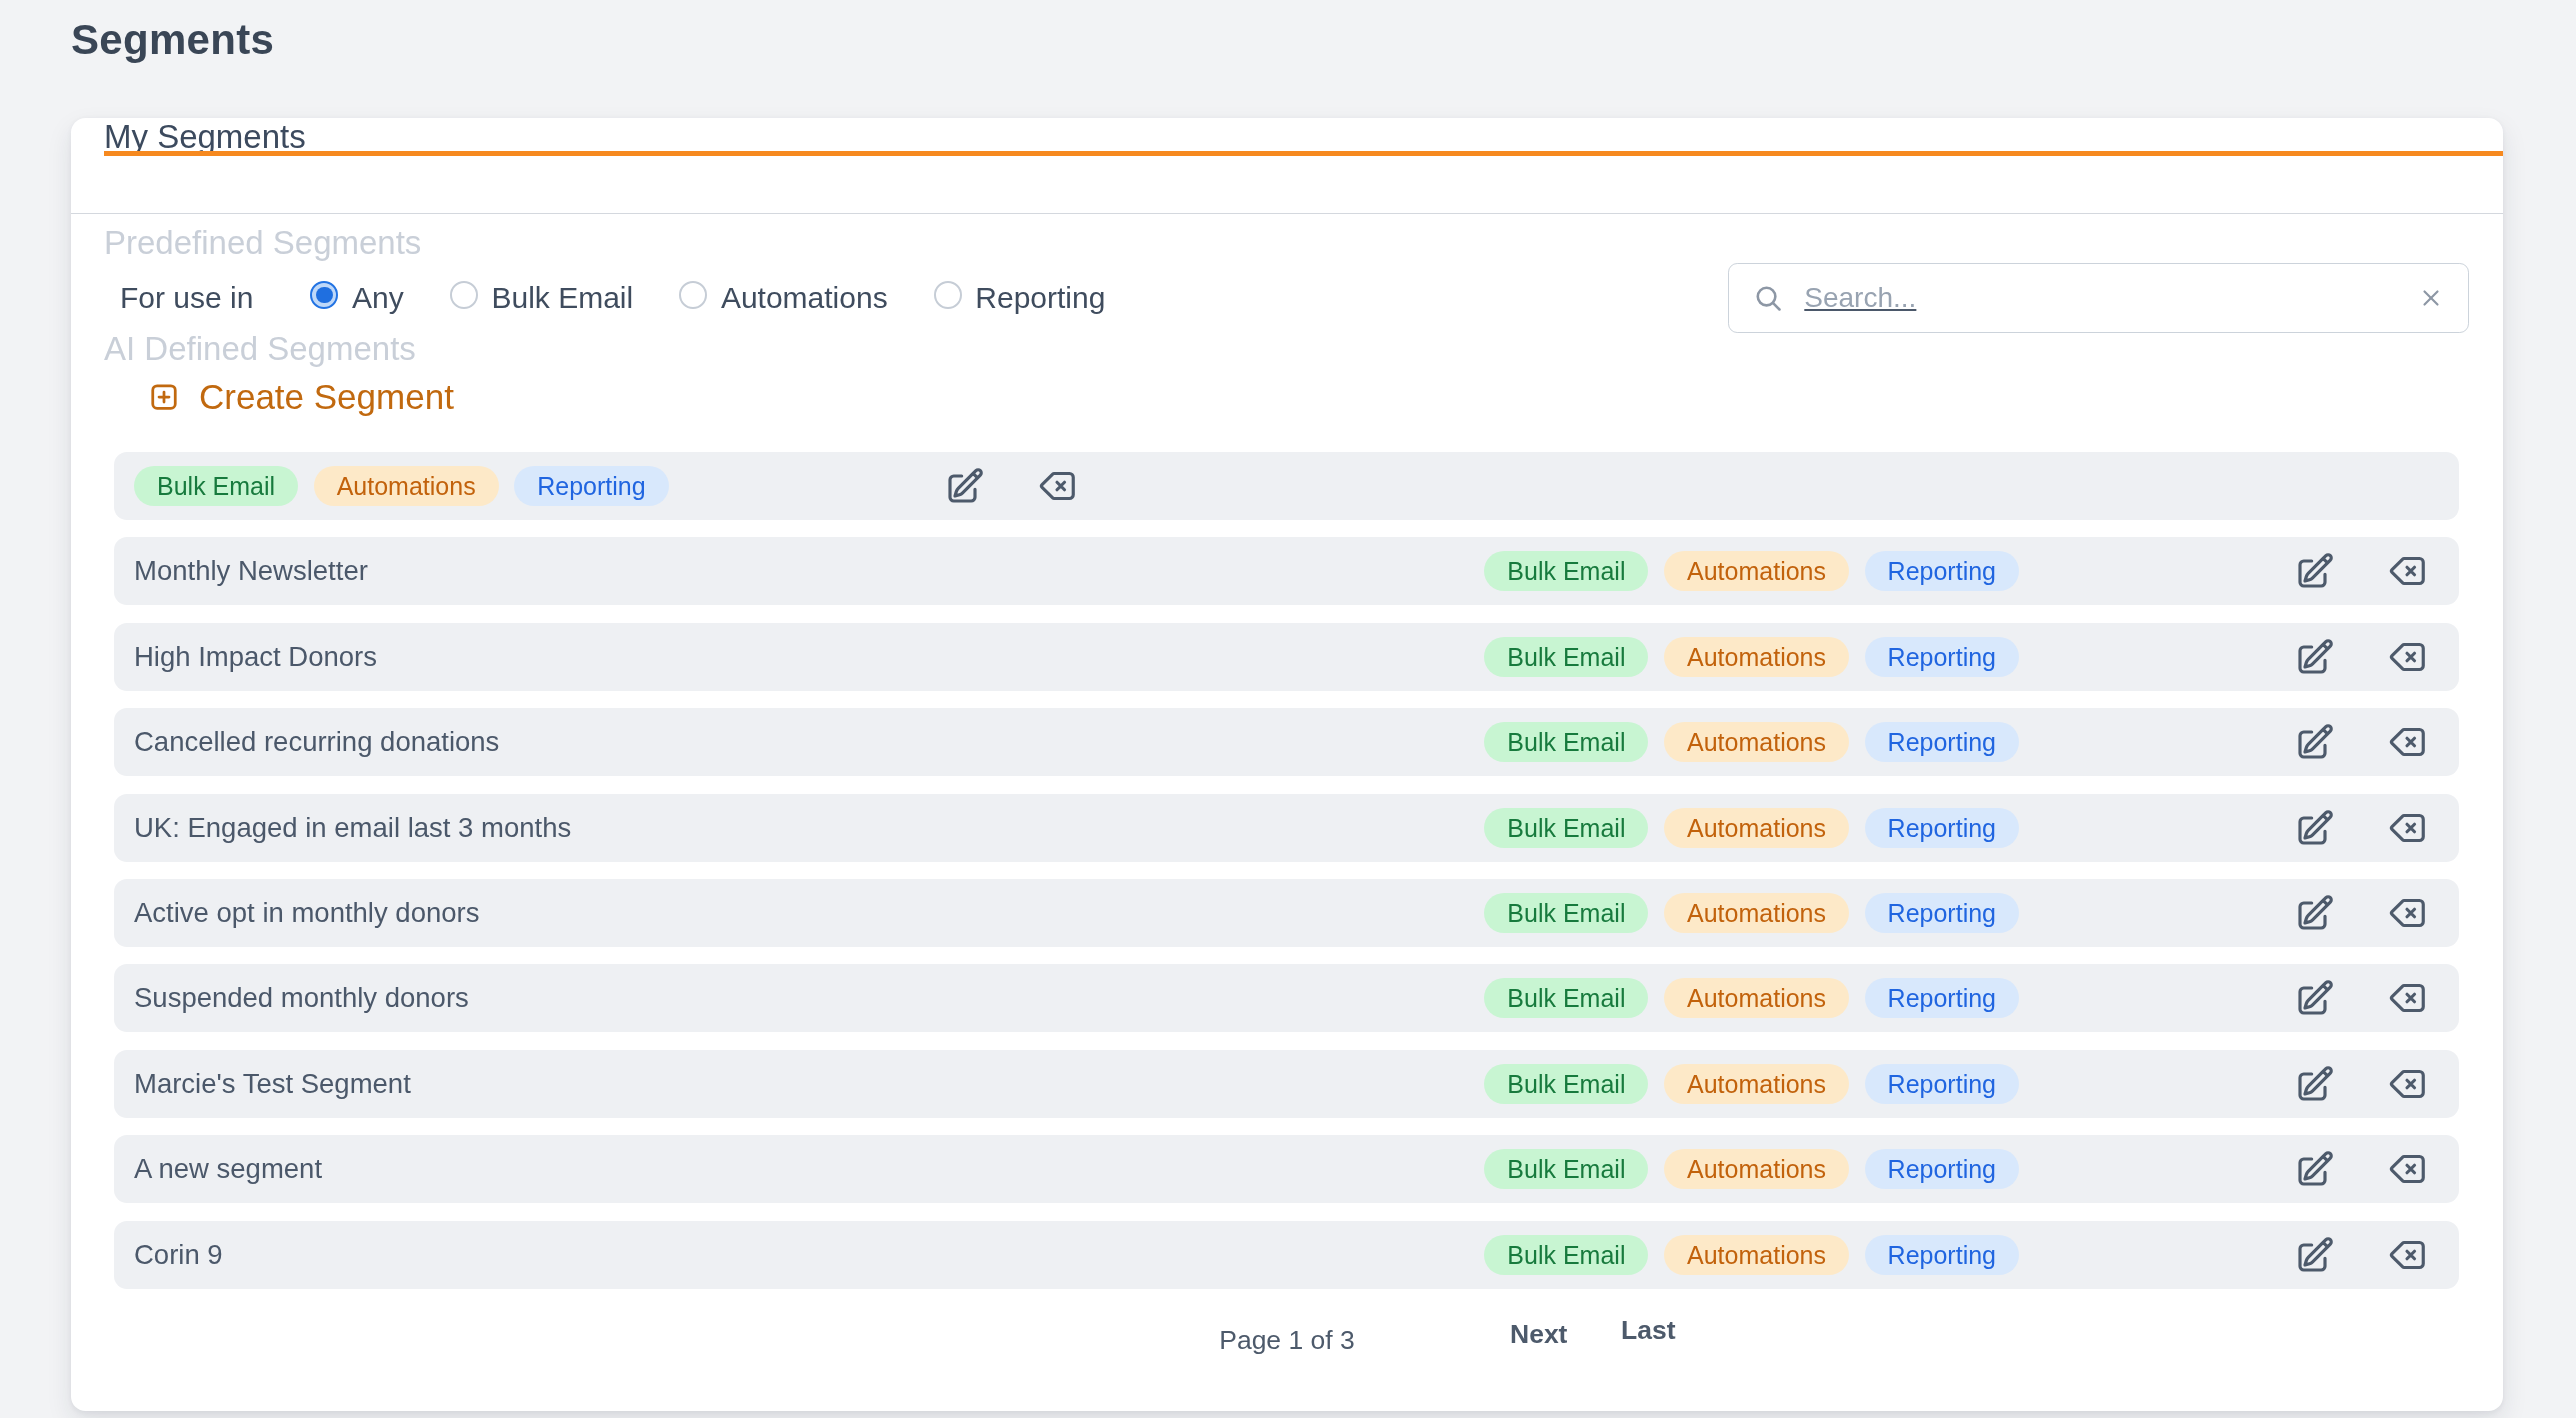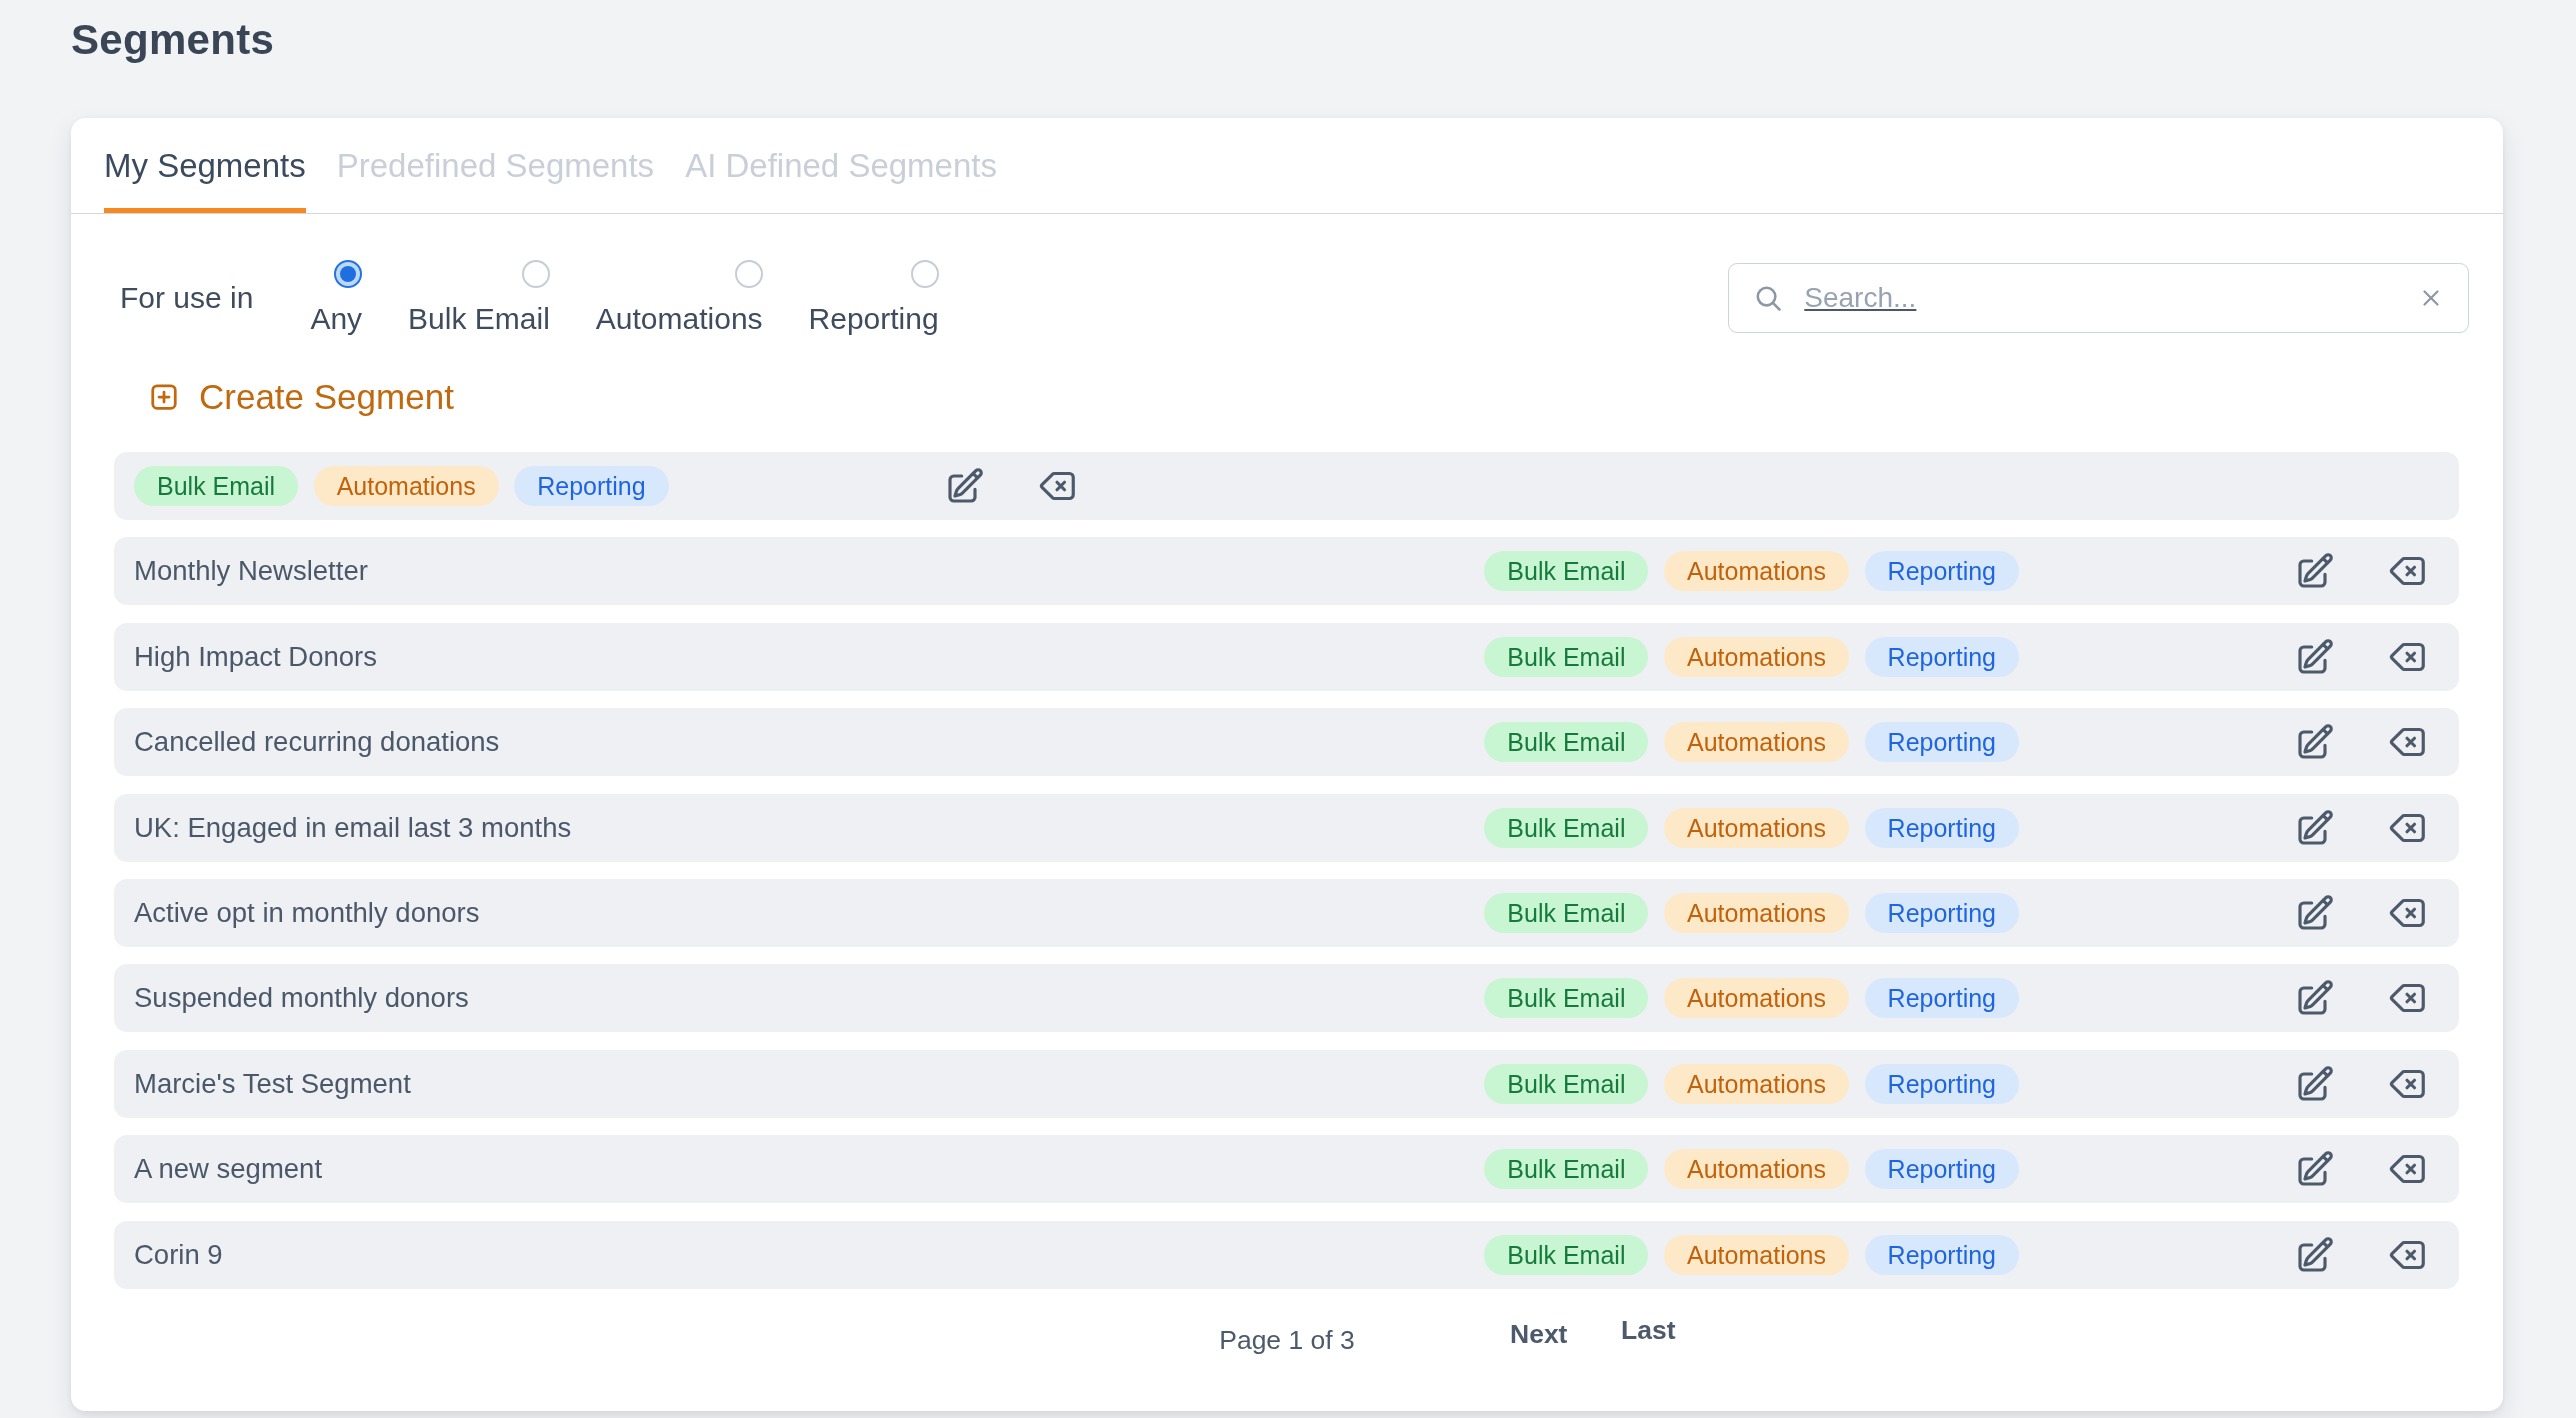--- a/index.html
+++ b/index.html
@@ -16,42 +16,43 @@
   }
   .card{
     position:absolute;left:71px;top:118px;
     width:2432px;height:1293px;
     background:#ffffff;border-radius:14.6px;
     box-shadow:0 11px 26px rgba(30,40,60,.10),0 1.8px 5.5px rgba(30,40,60,.06);
     box-sizing:border-box;
   }
   
   .tabbar{
-    display:flex;gap:31px;height:95px;
+    display:flex;gap:68px;height:95px;
     padding:0 0 0 33px;
     border-bottom:1.8px solid #d4d8de;
     align-items:stretch;
+    flex-direction:column;
   }
   .tab{
     position:relative;display:flex;align-items:center;
     font-size:33px;color:#c9cfd8;cursor:pointer;white-space:nowrap;
   }
   .tab.active{color:#3c4a5e;}
   .tab.active::after{
     content:"";position:absolute;left:0;right:0;bottom:0;height:5.5px;background:#f6891f;
   }
   
   .controls{
     display:flex;align-items:center;justify-content:space-between;
     margin:49px 34px 0 49px;height:70px;
   }
   .filter{display:flex;align-items:center;font-size:30px;color:#3f4c5e;}
   .filter-label{margin-right:57px;}
   .options{display:flex;align-items:center;gap:46px;}
-  .option{display:flex;align-items:flex-end;gap:13.7px;cursor:pointer;flex-direction:column;}
+  .option{display:flex;align-items:flex-start;gap:13.7px;cursor:pointer;}
   .radio{
     width:28px;height:28px;border-radius:50%;
     border:2.7px solid #c6cdd6;background:#fff;
     box-sizing:border-box;position:relative;flex:none;
   }
   .option.selected .radio{border-color:#2273e3;background:#bed8f9;}
   .option.selected .radio::after{
     content:"";position:absolute;inset:3.7px;border-radius:50%;background:#1f6fe0;
   }
   

